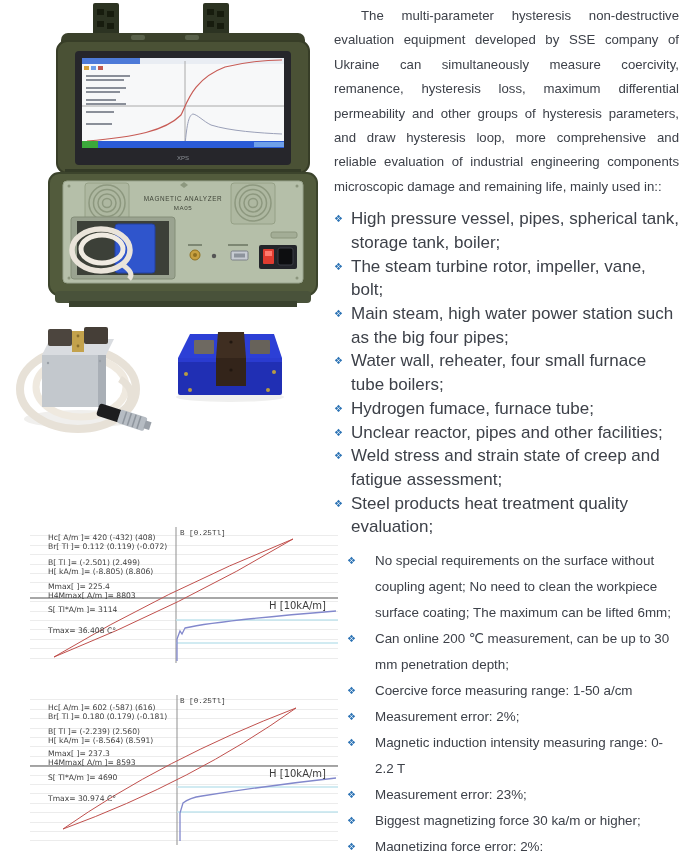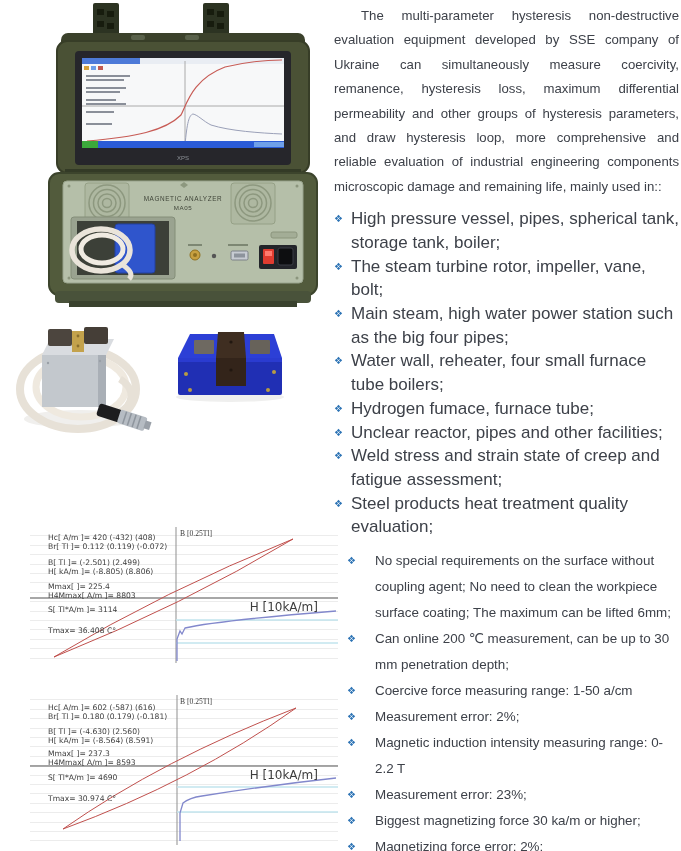--- a/index.html
+++ b/index.html
@@ -17,22 +17,22 @@
   .features-col { position:absolute; left:334px; top:540px; width:346px; padding-left:13px; }
   .features-col .blist .b { flex:0 0 28px; line-height:26px; }
   .features-col .blist .t { line-height:26px; font-size:13.4px; }
 
   
   .chart { position:absolute; background:#fff;
            background-image:repeating-linear-gradient(to bottom, transparent 0 8.4px, #ececec 8.4px 9.4px);text-align:center; }
   .chart svg { position:absolute; left:0; top:0; }
   .cline { position:absolute; left:18px; font-size:7.6px; line-height:9px; color:#3c3c3c;
            font-family:"DejaVu Sans",sans-serif; white-space:nowrap; }
-  .axy { position:absolute; left:150px; top:2px; font-size:7.6px; color:#3c3c3c; font-family:Liberation Serif, serif; }
-  .axx { position:absolute; right:20px; font-size:12px; color:#3c3c3c; font-family:"DejaVu Sans",sans-serif; }
+  .axy { position:absolute; left:150px; top:2px; font-size:7.6px; color:#3c3c3c; font-family:Liberation Mono, monospace; }
+  .axx { position:absolute; right:12px; font-size:10px; color:#3c3c3c; font-family:"DejaVu Sans",sans-serif; }
 
   
   .photo { position:absolute; }
 </style>
 </head>
 <body>
 
 <div class="page">
 
   <div class="photo" style="left:35px;top:3px;width:295px;height:307px">
@@ -230,21 +230,21 @@
       <line x1="0" y1="75" x2="308" y2="75" stroke="#8a8a8a" stroke-width="1.6"></line>
       <line x1="147" y1="4" x2="147" y2="154" stroke="#8f8f8f" stroke-width="1"></line>
       <line x1="147" y1="96" x2="308" y2="96" stroke="#c2e4ee" stroke-width="1.4"></line>
       <line x1="147" y1="121" x2="308" y2="121" stroke="#c2e4ee" stroke-width="1.4"></line>
       <path d="M33,138 Q133,68 266,17" fill="none" stroke="#c0504d" stroke-width="1"></path>
       <path d="M33,138 Q164,90 266,17" fill="none" stroke="#c0504d" stroke-width="1"></path>
       <path d="M150,150 L150,122 L153,112 C158,108 165,106 172,105 C210,99 260,92 306,87" fill="none" stroke="#8288cc" stroke-width="1.3"></path>
     </svg>
     <div class="cline" style="top:12px">Hc[ A/m ]= 602 (-587) (616)</div>
     <div class="cline" style="top:21px">Br[ Tl ]= 0.180 (0.179) (-0.181)</div>
-    <div class="cline" style="top:36px">B[ Tl ]= (-4.630) (2.560)</div>
+    <div class="cline" style="top:36px">B[ Tl ]= (-2.239) (2.560)</div>
     <div class="cline" style="top:45px">H[ kA/m ]= (-8.564) (8.591)</div>
     <div class="cline" style="top:58px">Mmax[ ]= 237.3</div>
     <div class="cline" style="top:67px">H4Mmax[ A/m ]= 8593</div>
     <div class="cline" style="top:82px">S[ Tl*A/m ]= 4690</div>
     <div class="cline" style="top:103px">Tmax= 30.974 C°</div>
     <div class="axy" style="top:6px">B [0.25Tl]</div>
     <div class="axx" style="top:77px">H [10kA/m]</div>
   </div>
 
   <div class="right-col">

